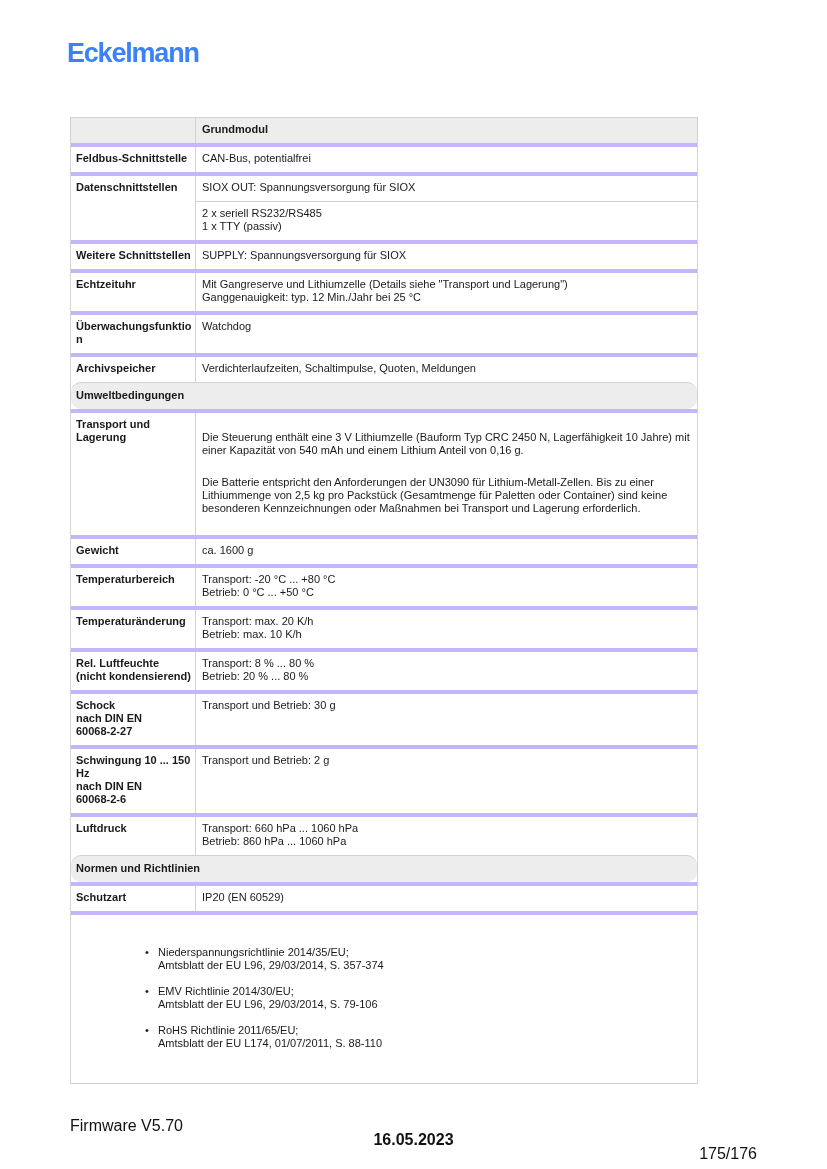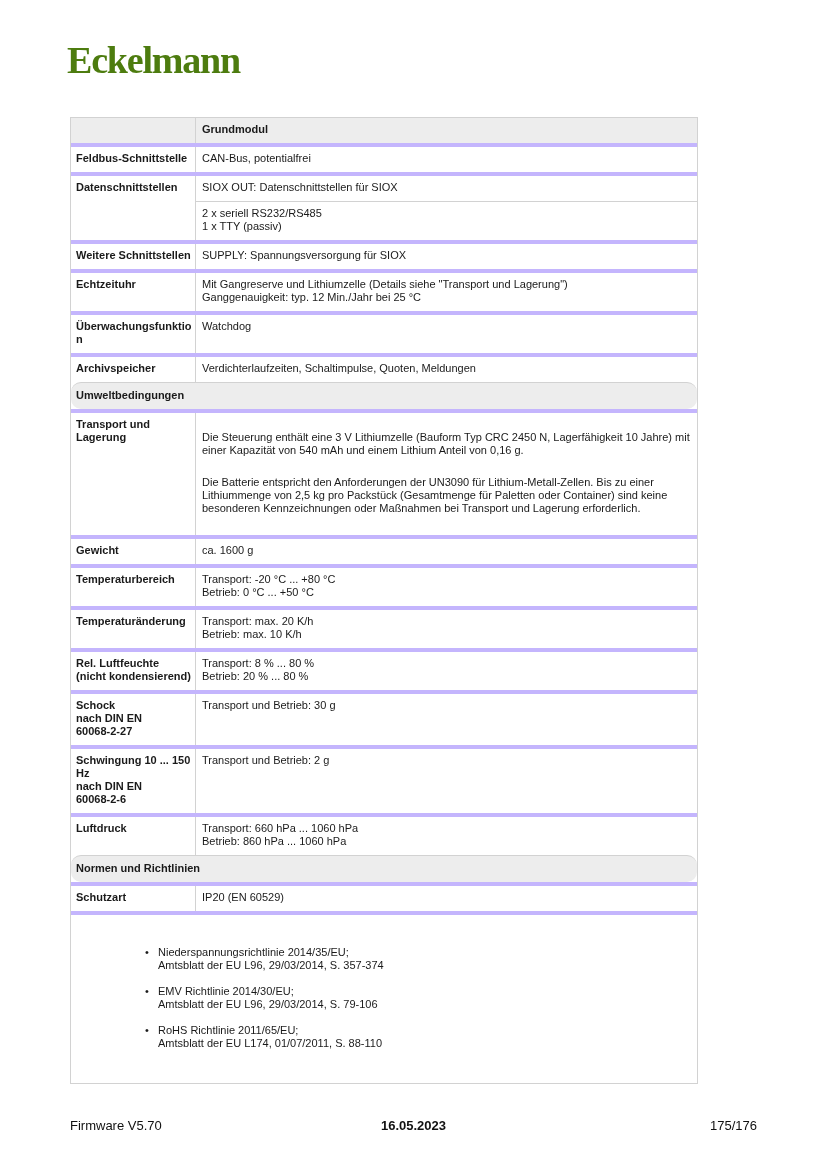--- a/index.html
+++ b/index.html
@@ -4,23 +4,22 @@
 <style>
   * { box-sizing: border-box; margin: 0; padding: 0; }
   html, body { background: #ffffff; }
   body {
     width: 827px; height: 1169px; position: relative;
     font-family: "Liberation Sans", sans-serif;
     color: #1a1a1a;
   }
   .logo {
     position: absolute; left: 67px; top: 38px;
-    font-size: 38px; font-weight: 700; letter-spacing: -1.2px;
-    color: #4d7c0f;
-    font-family: Liberation Serif, serif;
+    font-size: 27px; font-weight: 700; letter-spacing: -1.2px;
+    color: #3b82f6;
   }
   .spec-table {
     position: absolute; left: 70px; top: 117px; width: 628px;
     border: 1px solid #d2d2d2;
     font-size: 11px; line-height: 13px;
   }
   .row { display: flex; border-top: 4px solid #c4b5fd; align-items: stretch; }
   .row:first-child { border-top: none; }
   .cell-label {
     flex: 0 0 125px; width: 125px;
@@ -48,21 +47,21 @@
   .value-stack { flex: 1 1 auto; display: flex; flex-direction: column; padding: 0; }
   .subcell { padding: 5px 5px 7px 6px; white-space: pre-line; }
   .subcell + .subcell { border-top: 1px solid #d2d2d2; }
   .para + .para { margin-top: 6px; }
   .ce-list { padding-left: 68px; }
   .ce-item { display: flex; }
   .ce-bullet { flex: 0 0 13px; }
   .ce-text { flex: 1 1 auto; white-space: pre-line; }
   .footer {
     position: absolute; left: 70px; top: 1119px; width: 687px;
-    display: flex; font-size: 13px; line-height: 14px; color: #111;
+    display: flex; font-size: 16px; line-height: 14px; color: #111; flex-direction: column;
   }
   .footer-left { flex: 1; text-align: left; }
   .footer-center { flex: 1; text-align: center; font-weight: bold; }
   .footer-right { flex: 1; text-align: right; }
 </style>
 </head>
 <body>
 
 <div class="logo">Eckelmann</div>
 
@@ -74,21 +73,21 @@
   </div>
 
   <div class="row">
     <div class="cell-label">Feldbus-Schnittstelle</div>
     <div class="cell-value">CAN-Bus, potentialfrei</div>
   </div>
 
   <div class="row">
     <div class="cell-label">Datenschnittstellen</div>
     <div class="value-stack">
-      <div class="subcell">SIOX OUT: Datenschnittstellen für SIOX</div>
+      <div class="subcell">SIOX OUT: Spannungsversorgung für SIOX</div>
       <div class="subcell">2 x seriell RS232/RS485
 1 x TTY (passiv)</div>
     </div>
   </div>
 
   <div class="row">
     <div class="cell-label">Weitere Schnittstellen</div>
     <div class="cell-value">SUPPLY: Spannungsversorgung für SIOX</div>
   </div>
 

